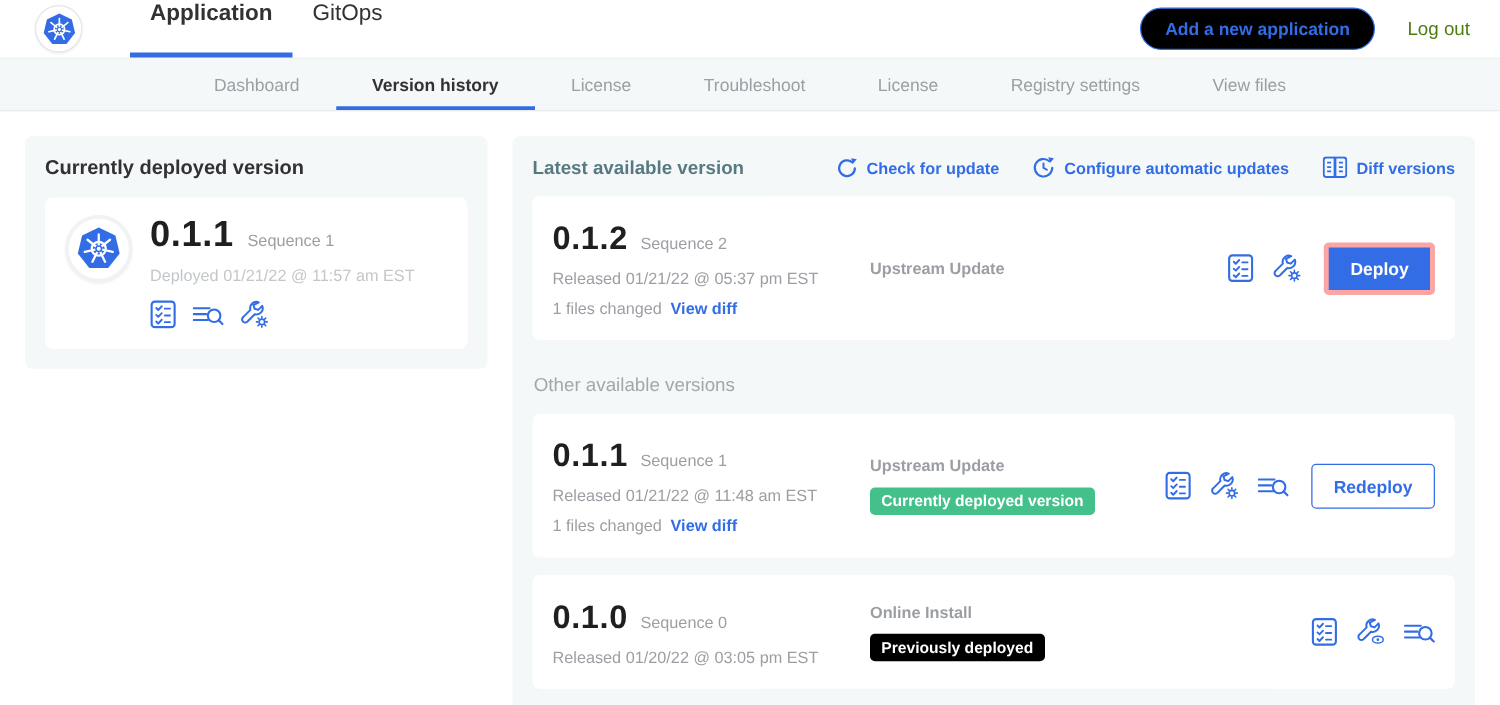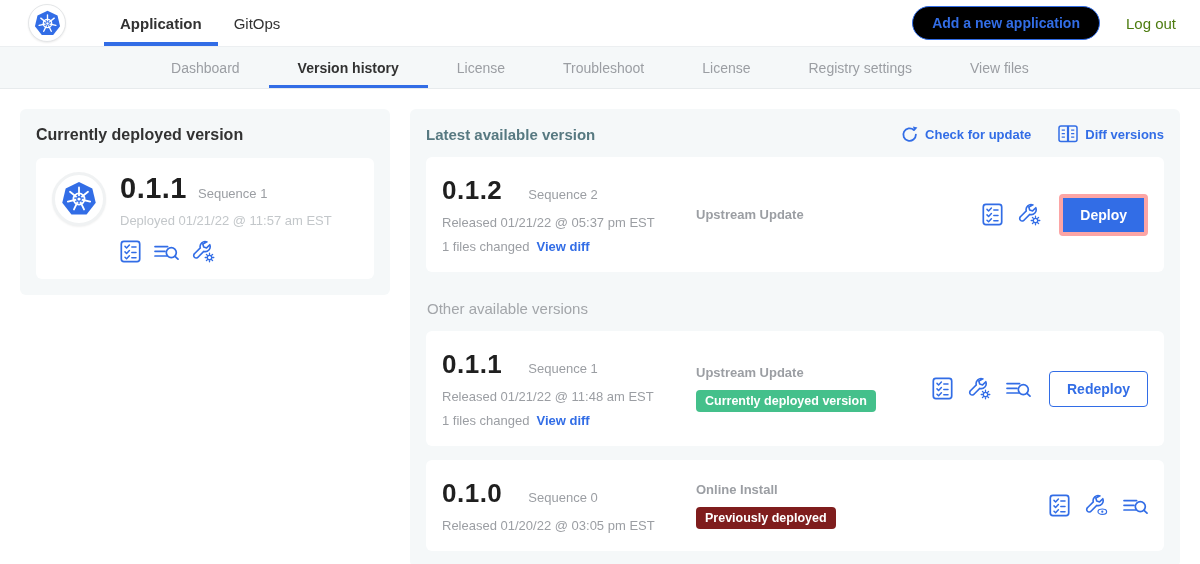--- a/index.html
+++ b/index.html
@@ -16,21 +16,21 @@
   .header {
     height:47px; display:flex; align-items:stretch;
     padding:0 24px 0 28px; border-bottom:1px solid #eceff1; background:#fff;
   }
   .logo-sm {
     width:38px; height:38px; border-radius:50%; background:#fff;
     border:1px solid #e4e6e8; box-shadow:0 1px 2px rgba(0,0,0,.08);
     display:flex; align-items:center; justify-content:center; align-self:center; margin-right:38px;
   }
   .top-tab {
-    display:flex; align-items:center; padding:0 16px; font-size:15px; color:#323232;
+    display:flex; align-items:flex-start; padding:0 16px; font-size:18px; color:#323232;
     cursor:pointer; position:relative;
   }
   .top-tab.active { font-weight:700; box-shadow:inset 0 -4px 0 #326de6; }
   .header-spacer { flex:1; }
   .add-app-btn {
     align-self:center; background:#000000; border:1px solid #326de6; color:#326de6;
     font-weight:700; font-size:14px; padding:8px 19px; border-radius:18px;
     cursor:pointer; margin-right:26px; font-family:inherit;
   }
   .logout { align-self:center; font-size:15px; color:#4d7c0f; cursor:pointer; }
@@ -72,33 +72,33 @@
   .vp-head { display:flex; align-items:center; margin:2px 0 14px 0; }
   .vp-title { font-size:15px; font-weight:700; color:#577981; }
   .vp-actions { margin-left:auto; display:flex; gap:27px; align-items:center; }
   .vp-link { display:flex; align-items:center; gap:7px; color:#326de6; font-size:13px; font-weight:700; cursor:pointer; }
 
   .vcard {
     background:#fff; border-radius:6px; padding:18px 16px;
     display:flex; align-items:center;
   }
   .vc-left { width:254px; flex:none; }
-  .vc-ver-row { display:flex; align-items:baseline; gap:26px; }
+  .vc-ver-row { display:flex; align-items:baseline; gap:10px; }
   .vc-ver { font-size:26px; font-weight:800; color:#1f1f1f; letter-spacing:.5px; }
   .vc-released { font-size:13px; color:#9b9ea3; margin-top:9px; }
   .vc-files { font-size:13px; color:#9b9ea3; margin-top:9px; }
   .view-diff { color:#326de6; font-weight:700; margin-left:7px; cursor:pointer; }
   .vc-mid { flex:1; padding-right:10px; }
   .vc-source { font-size:13px; font-weight:700; color:#9b9ea3; }
   .badge {
     display:inline-block; margin-top:10px; color:#fff; font-size:12.5px; font-weight:700;
     padding:4px 9px; border-radius:4px;
   }
   .badge.green { background:#44c08b; }
-  .badge.gray  { background:#7f1d1d; }
+  .badge.gray  { background:#000000; }
   .vc-right { margin-left:auto; display:flex; align-items:center; gap:15px; }
   .vc-right .icon { cursor:pointer; }
   .btn {
     font-family:inherit; font-size:14px; font-weight:700; border-radius:4px;
     padding:9px 17px; cursor:pointer; margin-left:3px;
   }
   .btn.solid { background:#326de6; border:4px solid #fca5a5; color:#fff; }
   .btn.outline { background:#fff; border:1px solid #326de6; color:#326de6; }
   .other-title { font-size:15px; color:#a3a6aa; margin:28px 1px 14px; }
   .gap { height:14px; }
@@ -238,20 +238,28 @@
         <div class="vp-link">
           <span class="icon">
             <svg width="17" height="17" viewBox="0 0 17 17">
                 <use href="#i-refresh"></use>
               </svg>
           </span>
           <span>Check for update</span>
         </div>
         <div class="vp-link">
           <span class="icon">
+            <svg width="18" height="18" viewBox="0 0 18 18">
+                <use href="#i-schedule"></use>
+              </svg>
+          </span>
+          <span>Configure automatic updates</span>
+        </div>
+        <div class="vp-link">
+          <span class="icon">
             <svg width="20" height="18" viewBox="0 0 20 18">
                 <use href="#i-diff"></use>
               </svg>
           </span>
           <span>Diff versions</span>
         </div>
       </div>
     </div>
 
     <div class="vcard">

